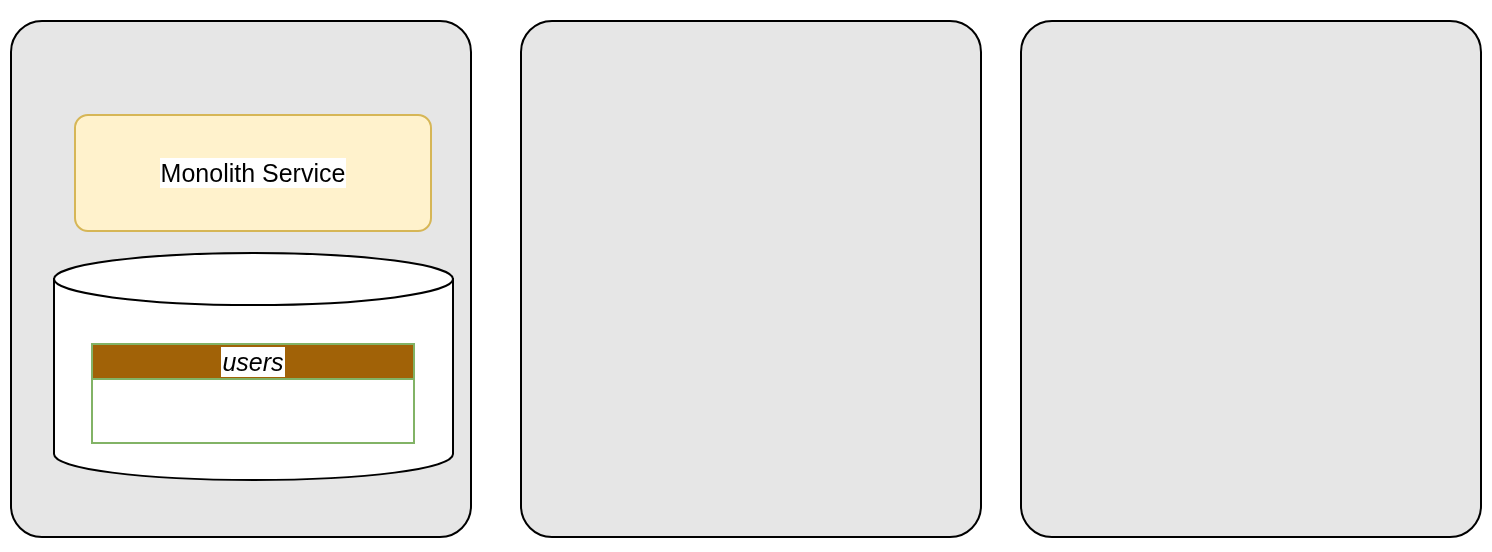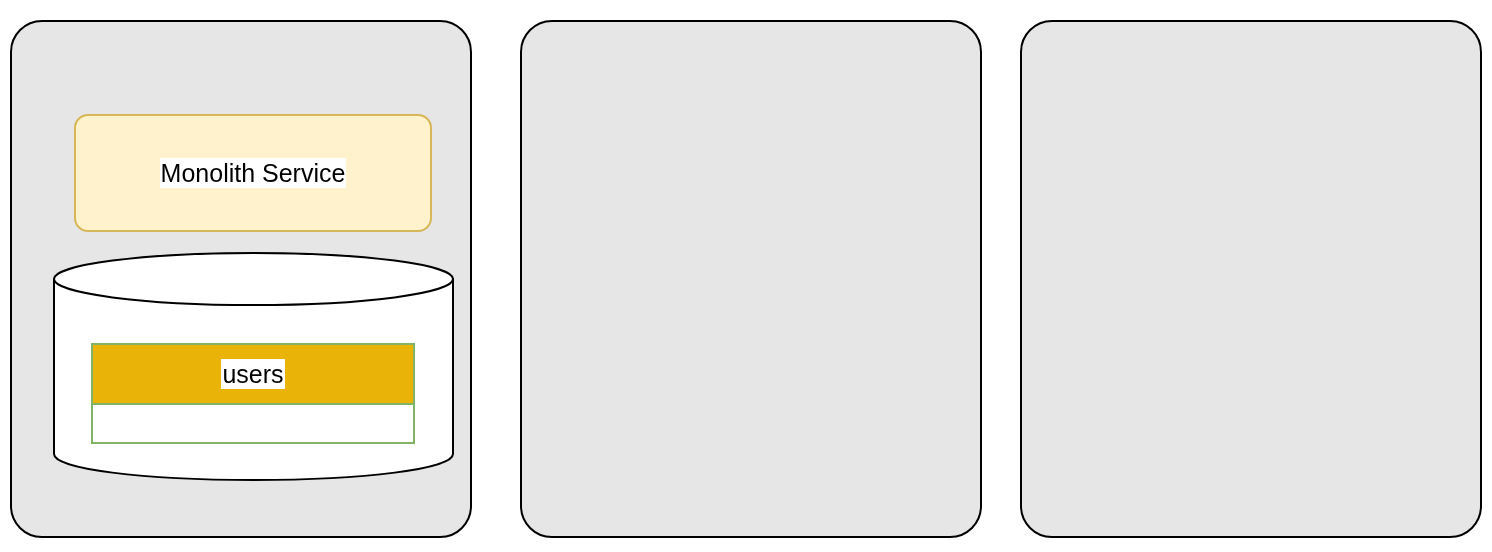--- a/index.html
+++ b/index.html
@@ -104,21 +104,21 @@
   #service-monolith {
     left: 62px; top: 92px; width: 358px; height: 118px;
     background: #fff2cc; border-color: #d6b656;
   }
   #cylinder-monolith { left: 41px; top: 230px; width: 401px; height: 229px; }
   #table-users {
     left: 79px; top: 321px; width: 324px; height: 101px;
     border-color: #82b366;
   }
   #table-users .db-table-header {
-    height: 60px; background: #eab308; border-bottom-color: #82b366;
+    height: 35px; background: #a16207; border-bottom-color: #82b366; font-style: italic;
   }
 
   
   #panel-audit { left: 520px; top: 20px; width: 462px; height: 518px; }
   #service-audit {
     left: 575px; top: 85px; width: 353px; height: 122px;
     background: #f8cecc; border-color: #b85450;
   }
   #cylinder-audit { left: 551px; top: 225px; width: 401px; height: 212px; }
   #table-audit {

